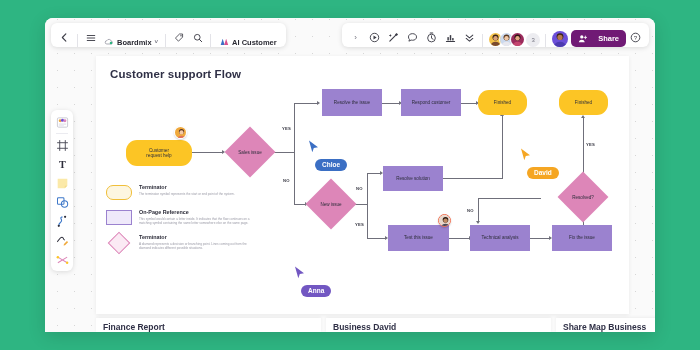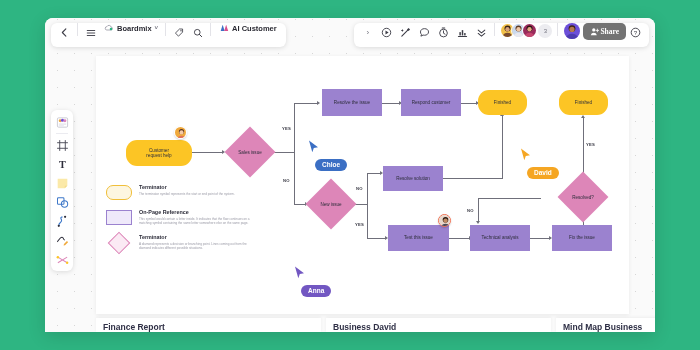--- a/index.html
+++ b/index.html
@@ -29,21 +29,21 @@
     background-size: 17px 17px;
     background-position: 4px 10px;
   }
 
   
   .toolbar {
     position: absolute; top: 5px;
     height: 24px;
     background: #fff;
     border-radius: 6px;
-    display: flex; align-items: flex-start;
+    display: flex; align-items: flex-end;
     box-shadow: 0 1px 5px rgba(0,0,0,.13);
     z-index: 40;
   }
   #toolbar-left { left: 6px; padding: 0 4px; }
   #toolbar-right { right: 6px; padding: 0 4px; }
 
   .tb-btn {
     width: 19px; height: 19px;
     display: flex; align-items: center; justify-content: center;
     border-radius: 4px; cursor: pointer;
@@ -76,27 +76,26 @@
     width: 14px; height: 14px; border-radius: 50%;
     background: #ececf0; color: #73737f;
     font-size: 6px; display: flex; align-items: center; justify-content: center;
     margin-left: 1px;
   }
   .av-me {
     width: 16px; height: 16px; border-radius: 50%;
     overflow: hidden; margin: 0 3px;
   }
   #share-button {
-    display: flex; align-items: center; gap: 1px;
-    background: #737373; color: #fff;
+    display: flex; align-items: center; gap: 11px;
+    background: #701a75; color: #fff;
     font-size: 7.5px; font-weight: 600;
     border: none; border-radius: 5px;
     height: 17px; padding: 0 7px; cursor: pointer;
     white-space: nowrap;
-    font-family: Liberation Serif, serif;
   }
 
   
   #tool-rail {
     position: absolute; left: 6px; top: 92px;
     width: 22px;
     background: #fff; border-radius: 6px;
     box-shadow: 0 1px 5px rgba(0,0,0,.13);
     padding: 3px 0;
     display: flex; flex-direction: column; align-items: center; gap: 1px;
@@ -215,20 +214,21 @@
 </style>
 </head>
 <body>
 
 <div id="app-window">
 
   <div id="canvas"></div>
 
   <div id="board-sheet">
 
+    <div id="board-title">Customer support Flow</div>
 
     <div class="ln ln-h" style="left:96px; top:96px; width:31px;"></div>
     <div class="arw arw-r" style="left:126px; top:94px;"></div>
 
     <div class="ln ln-h" style="left:177px; top:96px; width:22px;"></div>
     <div class="ln ln-v" style="left:198px; top:47px; height:49px;"></div>
     <div class="ln ln-h" style="left:198px; top:47px; width:24px;"></div>
     <div class="arw arw-r" style="left:221px; top:45px;"></div>
     <div class="edge-lbl" style="left:186px; top:70px;">YES</div>
 
@@ -402,21 +402,21 @@
       <path d="M1 0.6 L10 7.2 L5.8 7.9 L4.3 12.2 Z" fill="#7257c2"></path>
     </svg>
     <span class="tag" style="background:#7257c2;">Anna</span>
   </div>
 
   <div class="bottom-card" style="left:51px; width:225px;"></div>
   <div class="bottom-card" style="left:281px; width:225px;"></div>
   <div class="bottom-card" style="left:511px; width:120px;"></div>
   <div class="bc-label" style="left:58px;">Finance Report</div>
   <div class="bc-label" style="left:288px;">Business David</div>
-  <div class="bc-label" style="left:518px;">Mind Map Business</div>
+  <div class="bc-label" style="left:518px;">Share Map Business</div>
 
   <div id="tool-rail">
     <div class="rail-btn">
       <svg class="ic" width="13" height="13" viewBox="0 0 14 14">
         <rect x="1.5" y="2" width="11" height="10" rx="1.2" fill="#fff" stroke="#c9c9d2" stroke-width="1"></rect>
         <circle cx="4.5" cy="5" r="1.6" fill="#f0a93c"></circle>
         <circle cx="7" cy="4.6" r="1.7" fill="#6c4fd8"></circle>
         <circle cx="9.6" cy="5" r="1.6" fill="#dd86b8"></circle>
         <rect x="3" y="8.2" width="8" height="1" fill="#d9d9e2"></rect>
         <rect x="3" y="10" width="5.5" height="1" fill="#e4e4ec"></rect>

